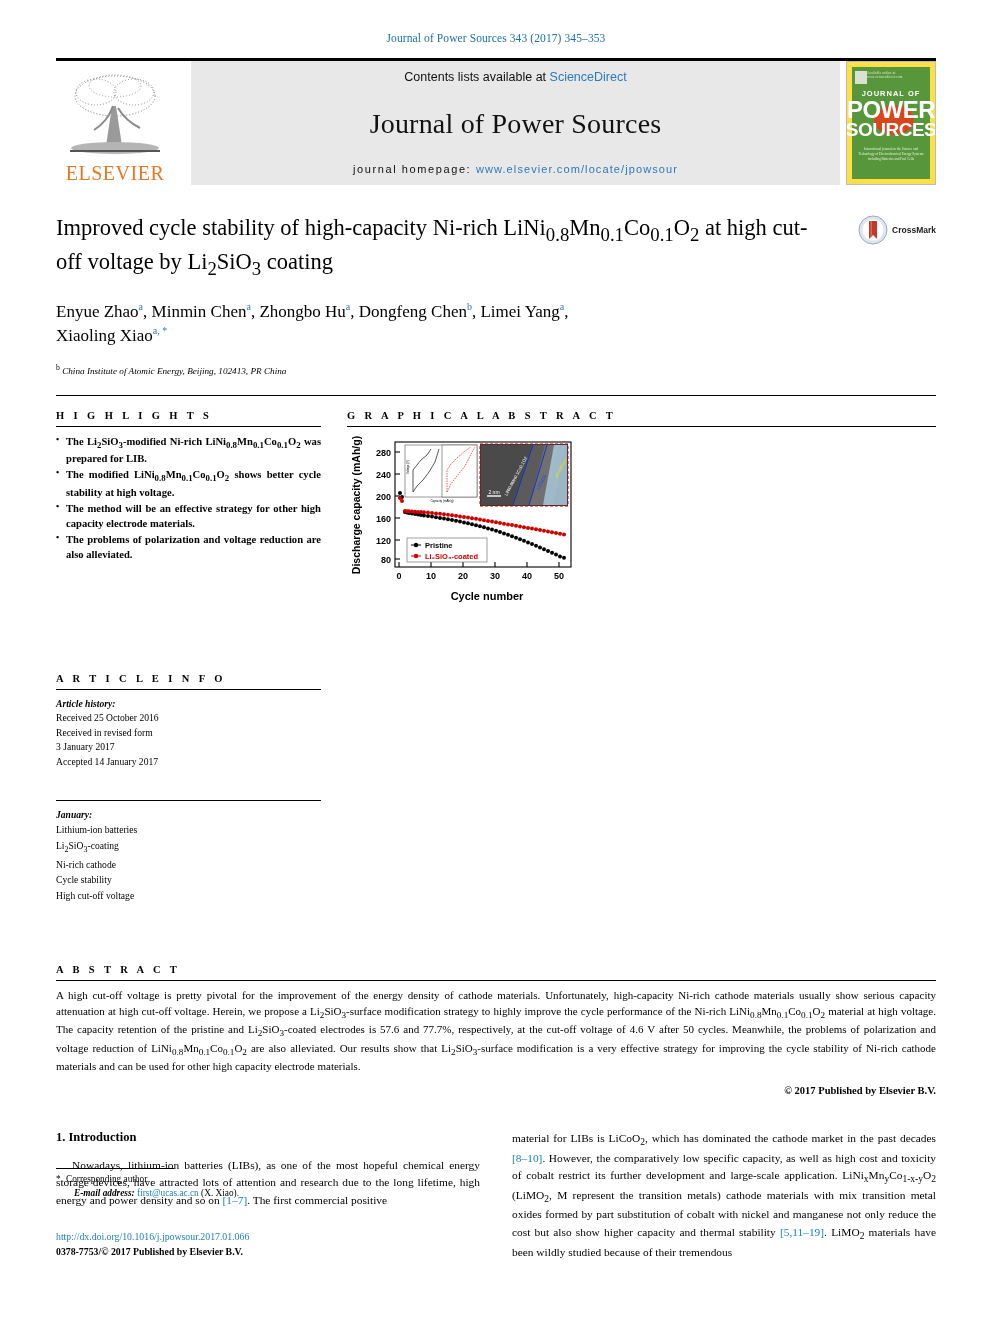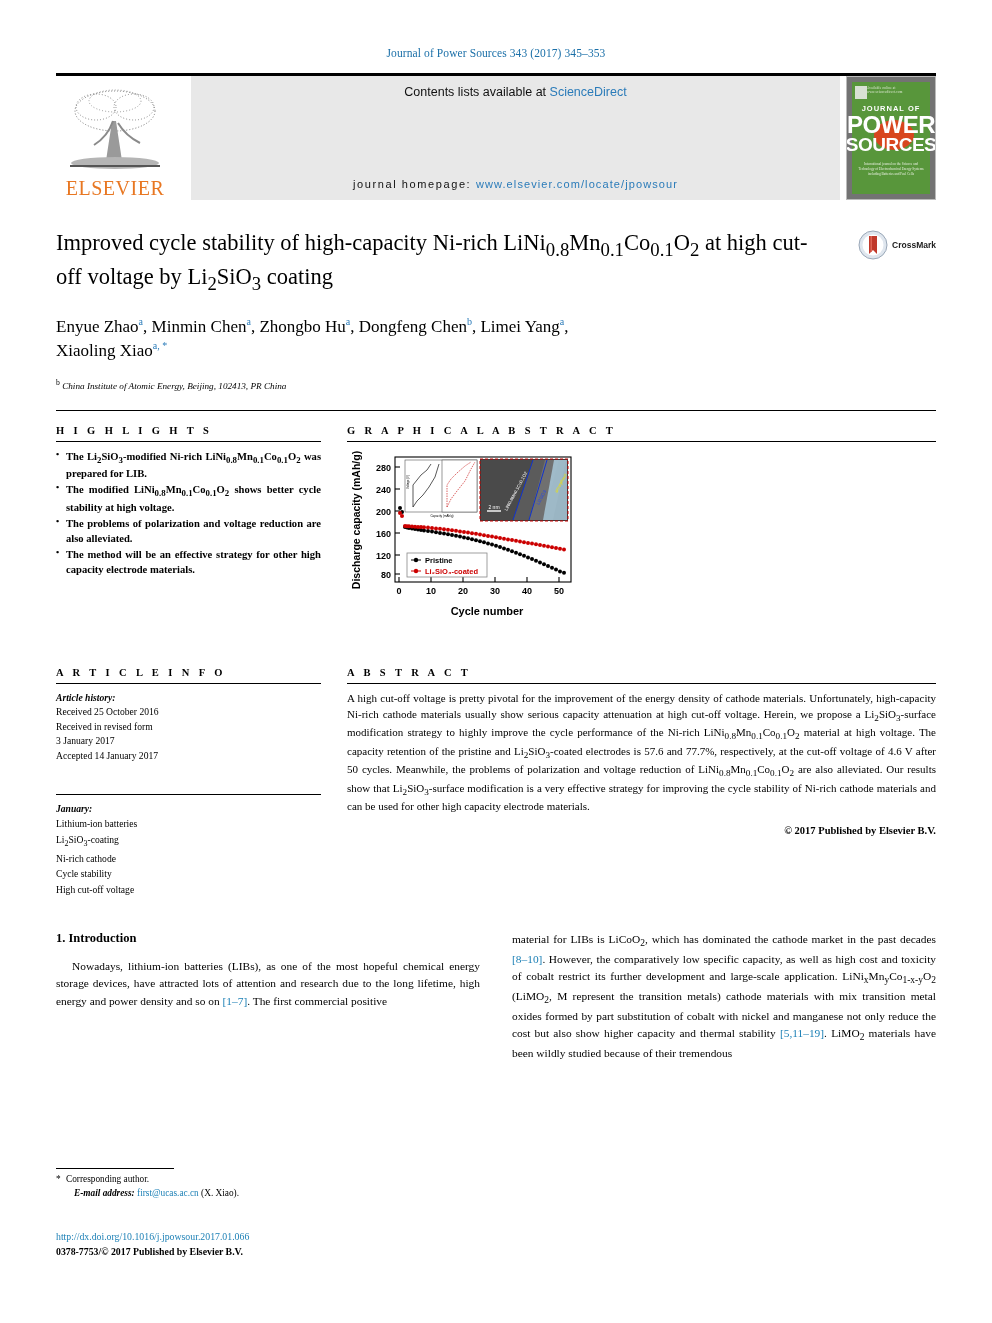--- a/index.html
+++ b/index.html
@@ -21,21 +21,21 @@
     height: 1323px;
     padding: 0;
   }
 
   
   .running-head {
     text-align: center;
     font-family: "Liberation Serif", serif;
     font-size: 11.5px;
     color: #1a6fa8;
-    padding-top: 47px;
+    padding-top: 32px;
     letter-spacing: 0.1px;
   }
 
   
   .masthead {
     margin: 14px 56px 0 56px;
     border-top: 3px solid #000;
     display: flex;
     align-items: stretch;
     height: 124px;
@@ -85,21 +85,21 @@
     font-family: "Liberation Sans", sans-serif;
     letter-spacing: 1.6px;
     color: #111;
   }
   .homepage-line .hp-link { color: #2a7bb9; letter-spacing: 1.1px; }
   .cover {
     width: 88px;
     flex: 0 0 88px;
     margin-left: 6px;
     border: 1px solid #bbb;
-    background: #737373;
+    background: #fde047;
     position: relative;
     overflow: hidden;
   }
   .cover-inner {
     position: absolute;
     inset: 5px;
     background: #58963b;
     display: flex;
     flex-direction: column;
     align-items: center;
@@ -340,20 +340,21 @@
           <rect x="4" y="80" width="90" height="2" fill="#555"></rect>
         </g>
       </svg>
       <div class="elsevier-word">ELSEVIER</div>
     </div>
 
     <div class="masthead-center">
       <div class="contents-line">
         <span>Contents lists available at </span><span class="sd-link">ScienceDirect</span>
       </div>
+      <div class="journal-title">Journal of Power Sources</div>
       <div class="homepage-line">
         <span>journal homepage: </span><span class="hp-link">www.elsevier.com/locate/jpowsour</span>
       </div>
     </div>
 
     <div class="cover">
       <div class="cover-inner">
         <div class="cover-top-strip">
           <div class="cover-elsbox"></div>
           <div class="cover-tinytext">Available online at www.sciencedirect.com</div>
@@ -401,22 +402,22 @@
 
   <hr class="hr-thin">
 
   <div class="info-region">
     <div class="col-left">
       <div class="sec-head">H I G H L I G H T S</div>
       <hr class="sec-rule thick">
       <ul class="highlights">
         <li>The Li<sub>2</sub>SiO<sub>3</sub>-modified Ni-rich LiNi<sub>0.8</sub>Mn<sub>0.1</sub>Co<sub>0.1</sub>O<sub>2</sub> was prepared for LIB.</li>
         <li>The modified LiNi<sub>0.8</sub>Mn<sub>0.1</sub>Co<sub>0.1</sub>O<sub>2</sub> shows better cycle stability at high voltage.</li>
+        <li>The method will be an effective strategy for other high capacity electrode materials.</li>
         <li>The problems of polarization and voltage reduction are also alleviated.</li>
-        <li>The method will be an effective strategy for other high capacity electrode materials.</li>
       </ul>
     </div>
 
     <div class="col-right">
       <div class="sec-head">G R A P H I C A L   A B S T R A C T</div>
       <hr class="sec-rule thick">
 
       <div class="ga-figure">
         <svg width="232" height="176" viewBox="0 0 232 176">
 
@@ -590,21 +591,21 @@
             <text x="78" y="114" font-size="7.5" font-family="Liberation Sans, sans-serif" font-weight="bold">Pristine</text>
             <line x1="64" y1="122" x2="74" y2="122" stroke="#cc0000" stroke-width="1"></line>
             <circle cx="69" cy="122" r="2.2" fill="#cc0000"></circle>
             <text x="78" y="125" font-size="7.5" font-family="Liberation Sans, sans-serif" font-weight="bold" fill="#cc0000">Li₂SiO₃-coated</text>
           </g>
         </svg>
       </div>
     </div>
   </div>
 
-  <div class="info-region" style="margin-top:42px;">
+  <div class="info-region" style="margin-top:63px;flex-direction:column;">
     <div class="col-left">
       <div class="sec-head">A R T I C L E   I N F O</div>
       <hr class="sec-rule thick">
       <div class="ainfo">
         <div class="ainfo-block">
           <div class="lead">Article history:</div>
           <div>Received 25 October 2016</div>
           <div>Received in revised form</div>
           <div>3 January 2017</div>
           <div>Accepted 14 January 2017</div>

